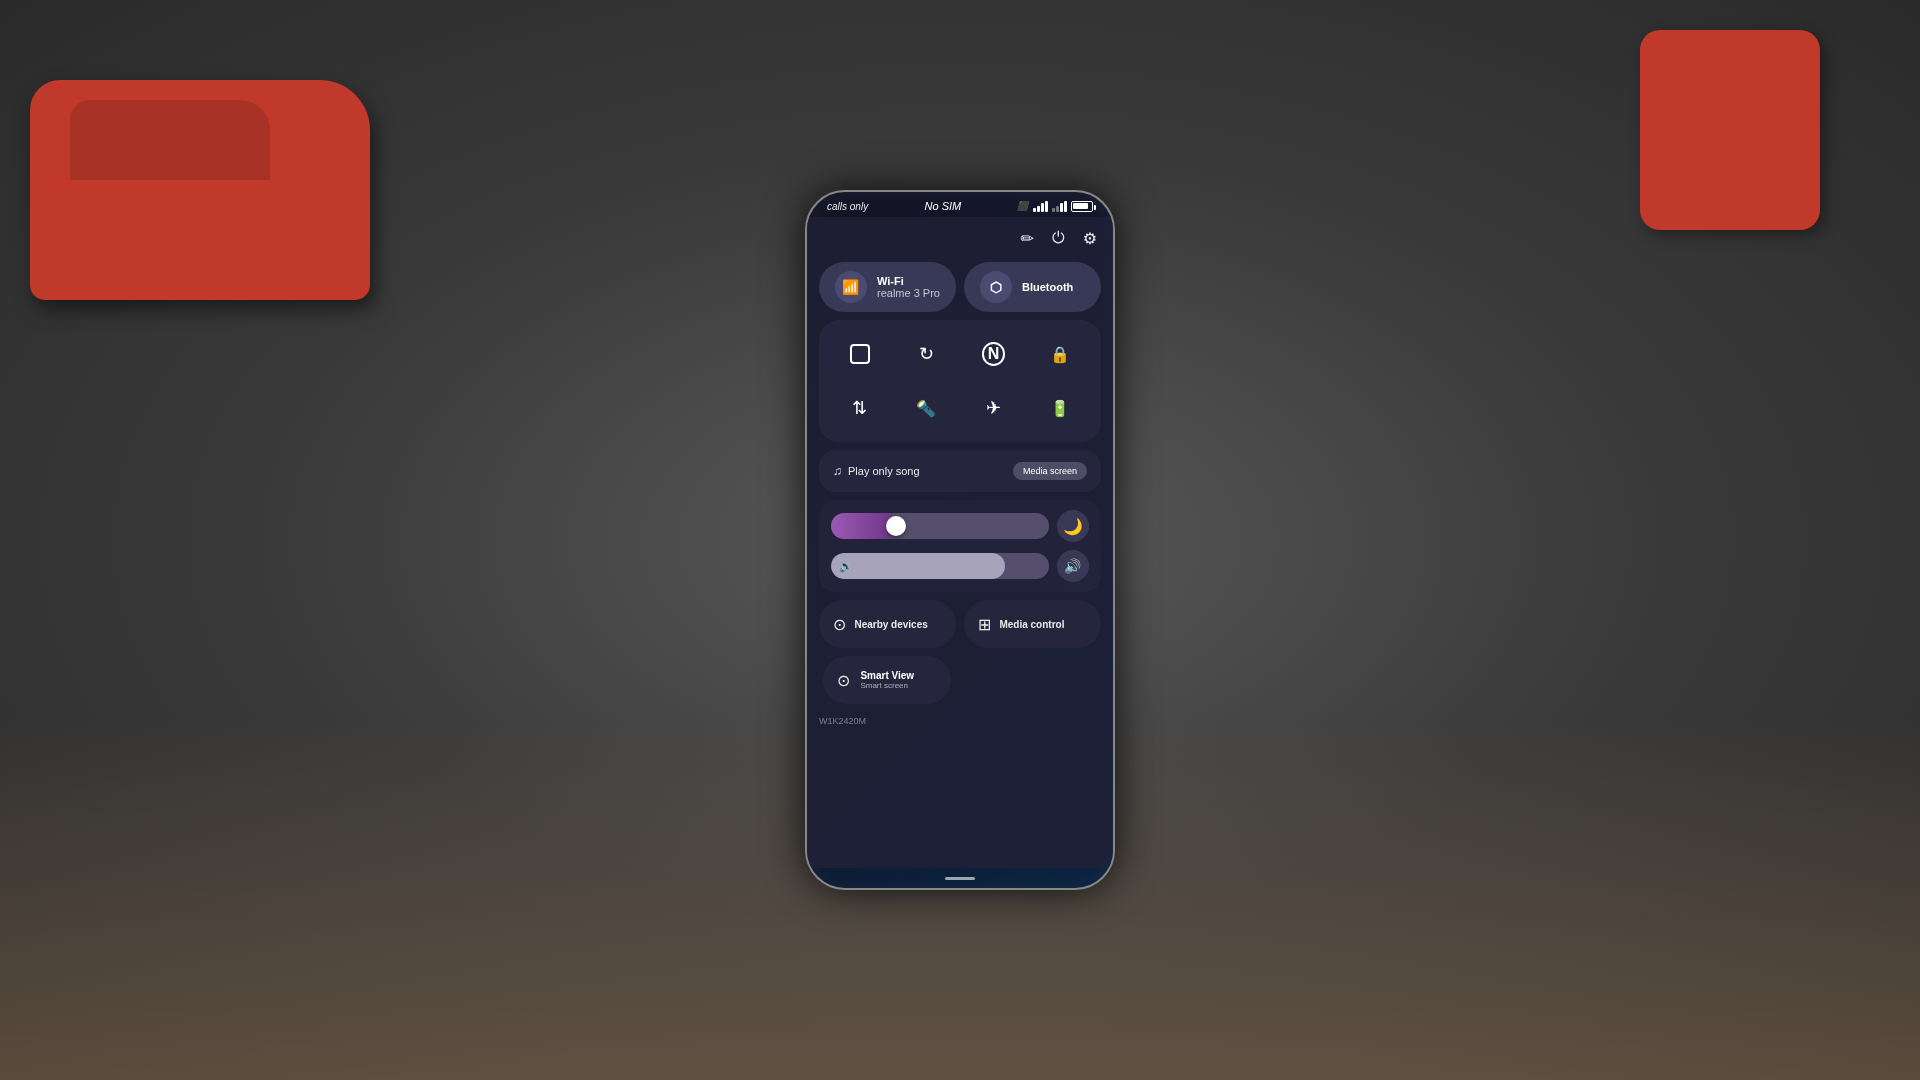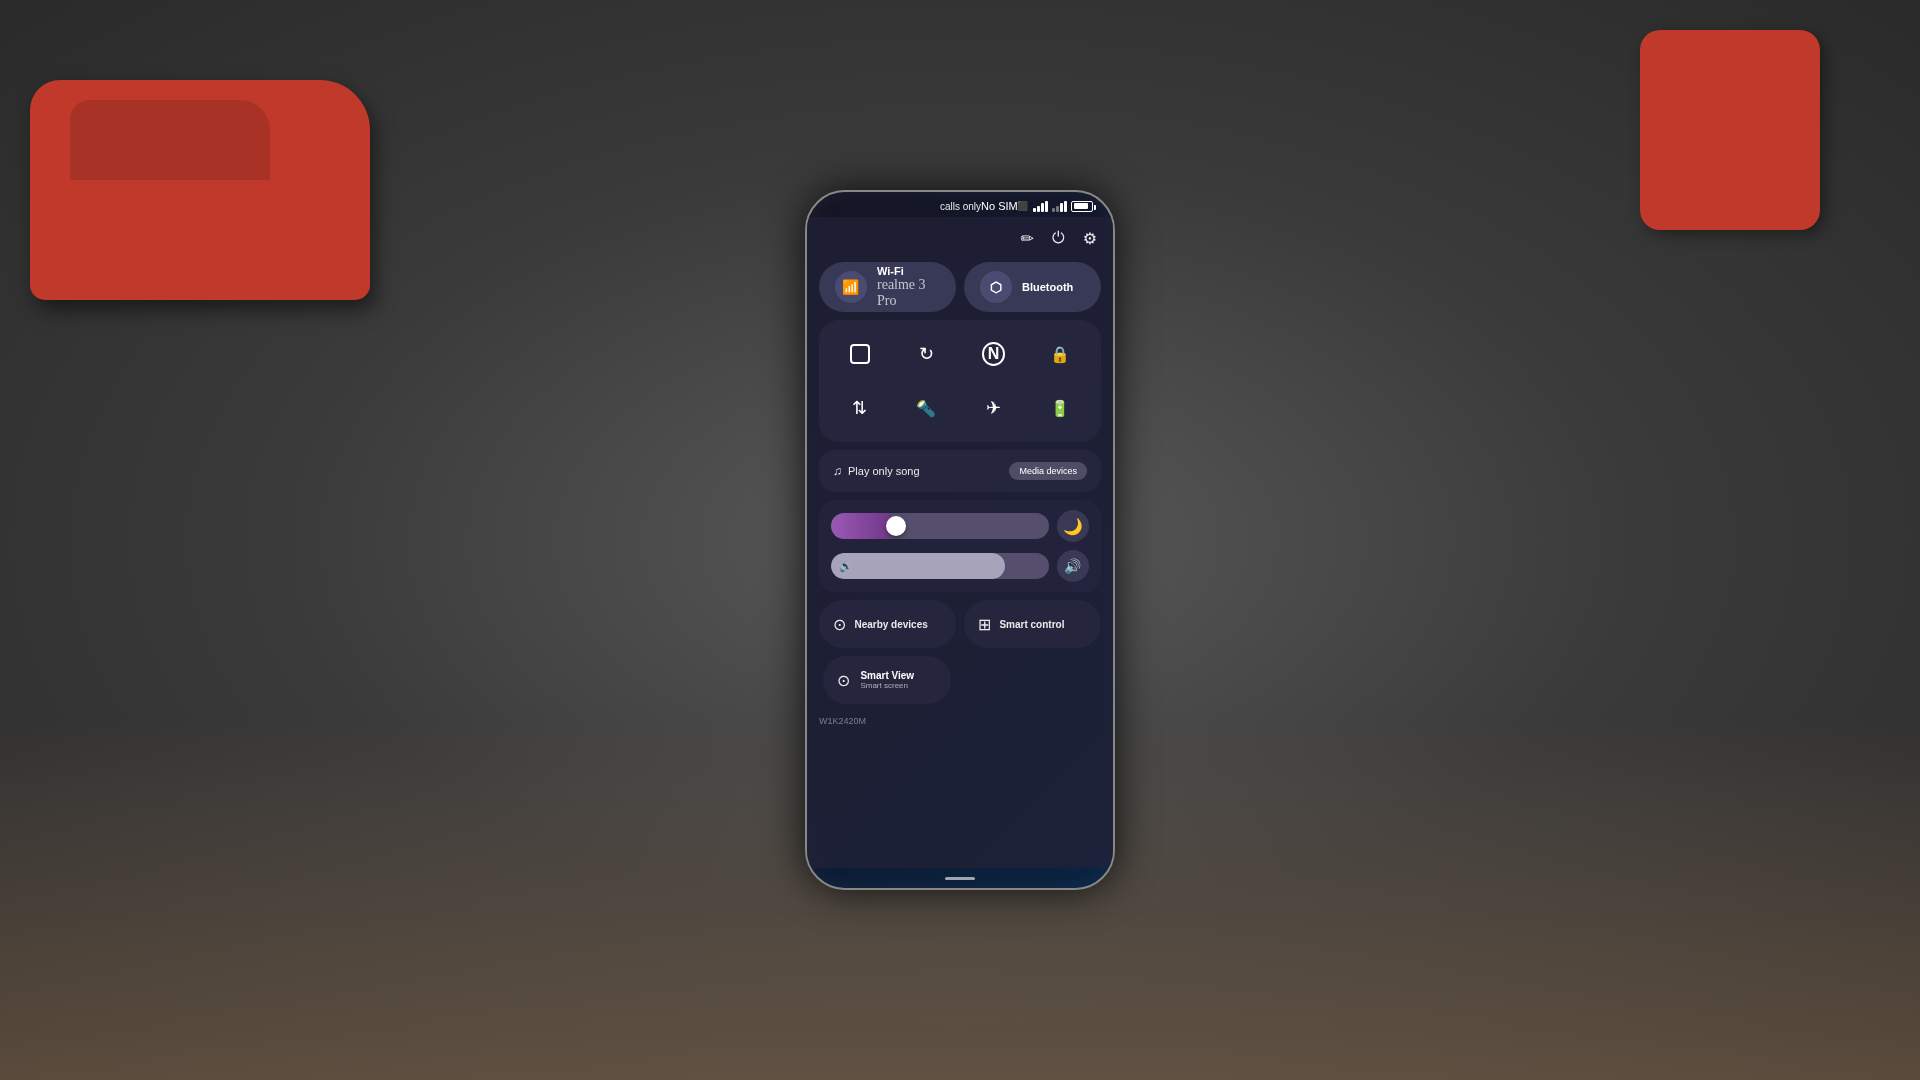--- a/index.html
+++ b/index.html
@@ -81,26 +81,27 @@
       overflow: hidden;
       position: relative;
       display: flex;
       flex-direction: column;
     }
 
     
     .status-bar {
       display: flex;
       align-items: center;
-      justify-content: flex-end;
+      justify-content: space-between;
       padding: 8px 20px 5px;
       color: #fff;
       font-size: 11px;
       background: rgba(0,0,0,0.2);
       flex-shrink: 0;
+      font-style: italic;
     }
     .status-left { font-size: 10px; opacity: 0.9; }
     .status-center { font-size: 11px; font-weight: 500; }
     .status-right {
       display: flex;
       align-items: center;
       gap: 4px;
       font-size: 10px;
     }
     .battery-icon {
@@ -193,21 +194,21 @@
     }
 
     .icon-wifi { background: rgba(80,80,120,0.8); }
     .icon-bt { background: rgba(80,80,120,0.8); }
 
     .tile-text {
       display: flex;
       flex-direction: column;
     }
     .tile-label { font-size: 11px; font-weight: 700; color: #fff; }
-    .tile-sublabel { font-size: 14px; color: rgba(255,255,255,0.7); font-weight: 400; font-family: Liberation Serif, serif; }
+    .tile-sublabel { font-size: 11px; color: rgba(255,255,255,0.7); font-weight: 400; }
 
     
     .tiles-grid {
       background: rgba(40, 40, 65, 0.8);
       border-radius: 20px;
       padding: 12px;
       display: grid;
       grid-template-columns: repeat(4, 1fr);
       gap: 10px;
     }
@@ -508,21 +509,21 @@
         <div class="tile-small">
           <span style="font-size:16px">🔋</span>
         </div>
       </div>
 
       <div class="media-player">
         <div class="media-title">
           <span style="font-size:12px">♫</span>
           <span>Play only song</span>
         </div>
-        <button class="media-output-btn">Media devices</button>
+        <button class="media-output-btn">Media screen</button>
       </div>
 
       <div class="sliders-area">
 
         <div class="slider-row">
           <div class="slider-track">
             <div class="slider-fill-brightness"></div>
             <div class="slider-thumb-brightness"></div>
           </div>
           <div class="moon-btn">
@@ -541,21 +542,21 @@
         </div>
       </div>
 
       <div class="bottom-tiles">
         <div class="bottom-tile">
           <span class="bottom-tile-icon">⊙</span>
           <span class="bottom-tile-label">Nearby devices</span>
         </div>
         <div class="bottom-tile">
           <span class="bottom-tile-icon">⊞</span>
-          <span class="bottom-tile-label">Smart control</span>
+          <span class="bottom-tile-label">Media control</span>
         </div>
       </div>
 
       <div class="last-row">
         <div class="smart-view-tile">
           <span class="smart-view-icon">⊙</span>
           <div class="smart-view-text">
             <span class="smart-view-label">Smart View</span>
             <span class="smart-view-sublabel">Smart screen</span>
           </div>

